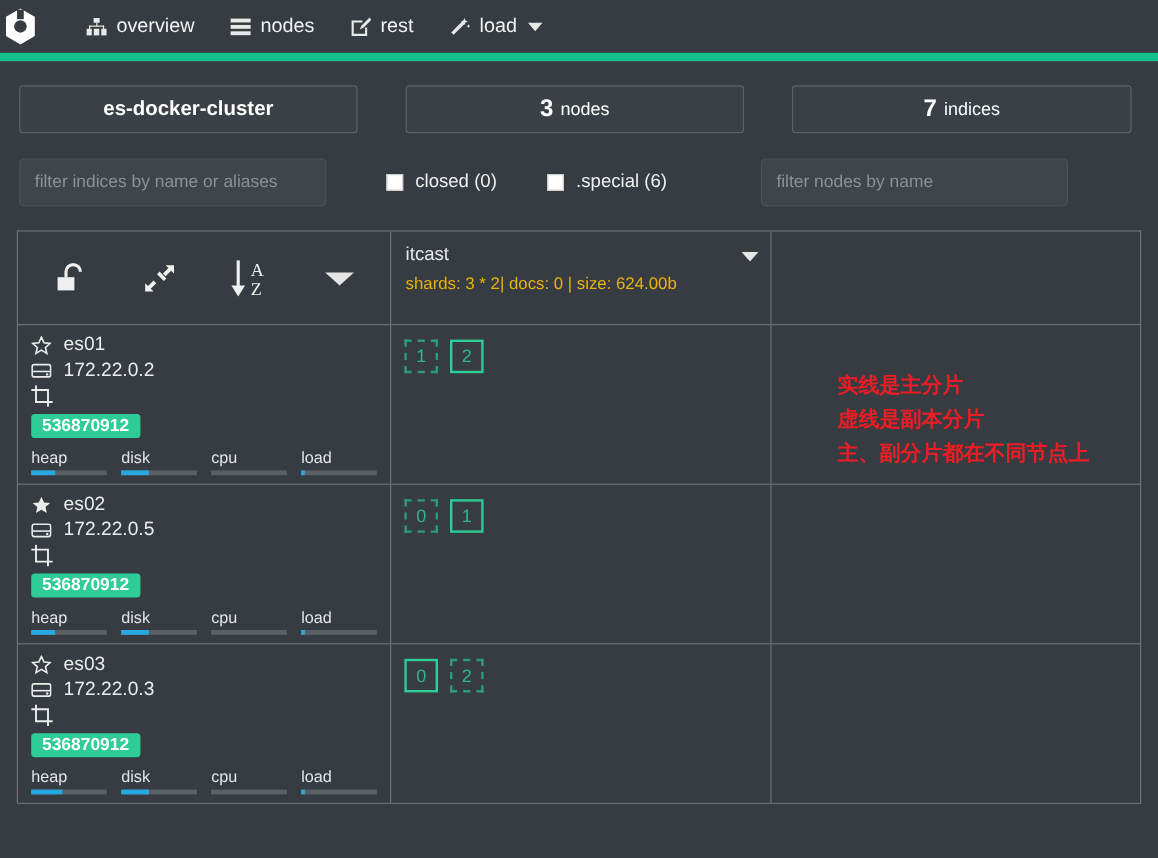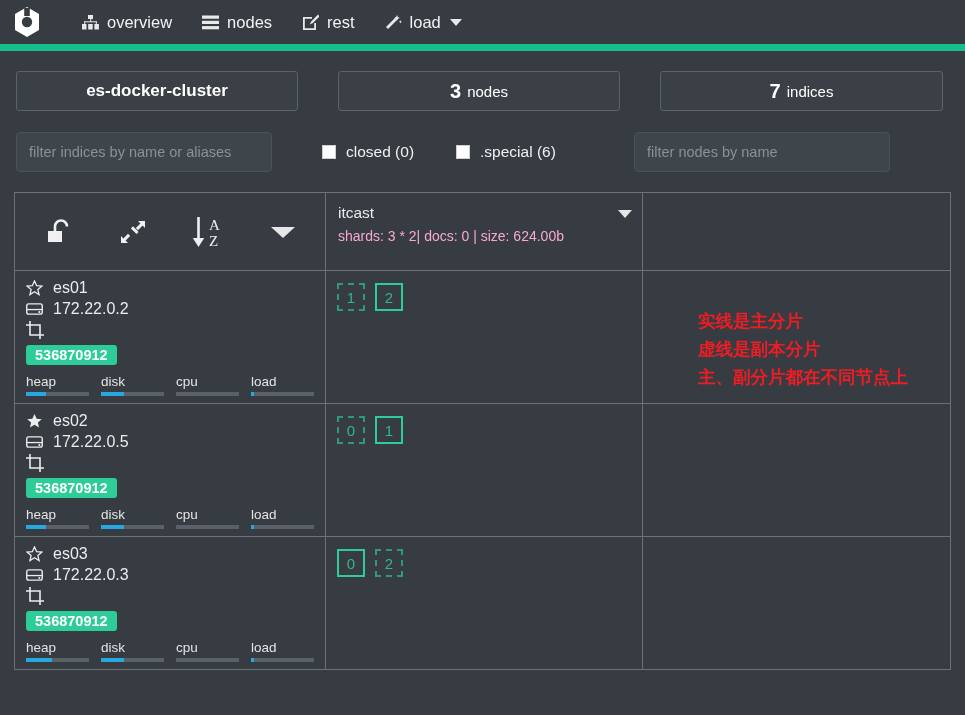--- a/index.html
+++ b/index.html
@@ -9,21 +9,21 @@
     background: #363c41;
     font-family: "Liberation Sans", sans-serif;
     overflow: hidden;
   }
   
   .navbar {
     height: 44px;
     background: #363c41;
     display: flex;
     align-items: center;
-    padding-left: 10px;
+    padding-left: 0;
   }
   .logo {
     width: 34px; height: 34px;
     margin-right: 22px;
     display: flex; align-items: center; justify-content: center;
   }
   .nav-item {
     display: flex;
     align-items: center;
     height: 44px;
@@ -126,21 +126,21 @@
   
   .hdr { height: 78px; }
   .toolbar {
     display: flex; align-items: center; height: 100%;
     padding: 0 8px;
     justify-content: space-around;
   }
   .tool-ico { cursor: pointer; display: flex; align-items: center; justify-content: center; }
   .idx-head { padding: 11px 12px 0 12px; height: 100%; }
   .idx-name { color: #e9e9e9; font-size: 15.5px; margin-bottom: 6px; }
-  .idx-meta { color: #f9a8d4; font-size: 14px; }
+  .idx-meta { color: #eab308; font-size: 14px; }
   .idx-caret {
     position: absolute; top: 17px; right: 10px;
     width: 0; height: 0;
     border-left: 7px solid transparent;
     border-right: 7px solid transparent;
     border-top: 8px solid #e6e6e6;
     cursor: pointer;
   }
 
   

